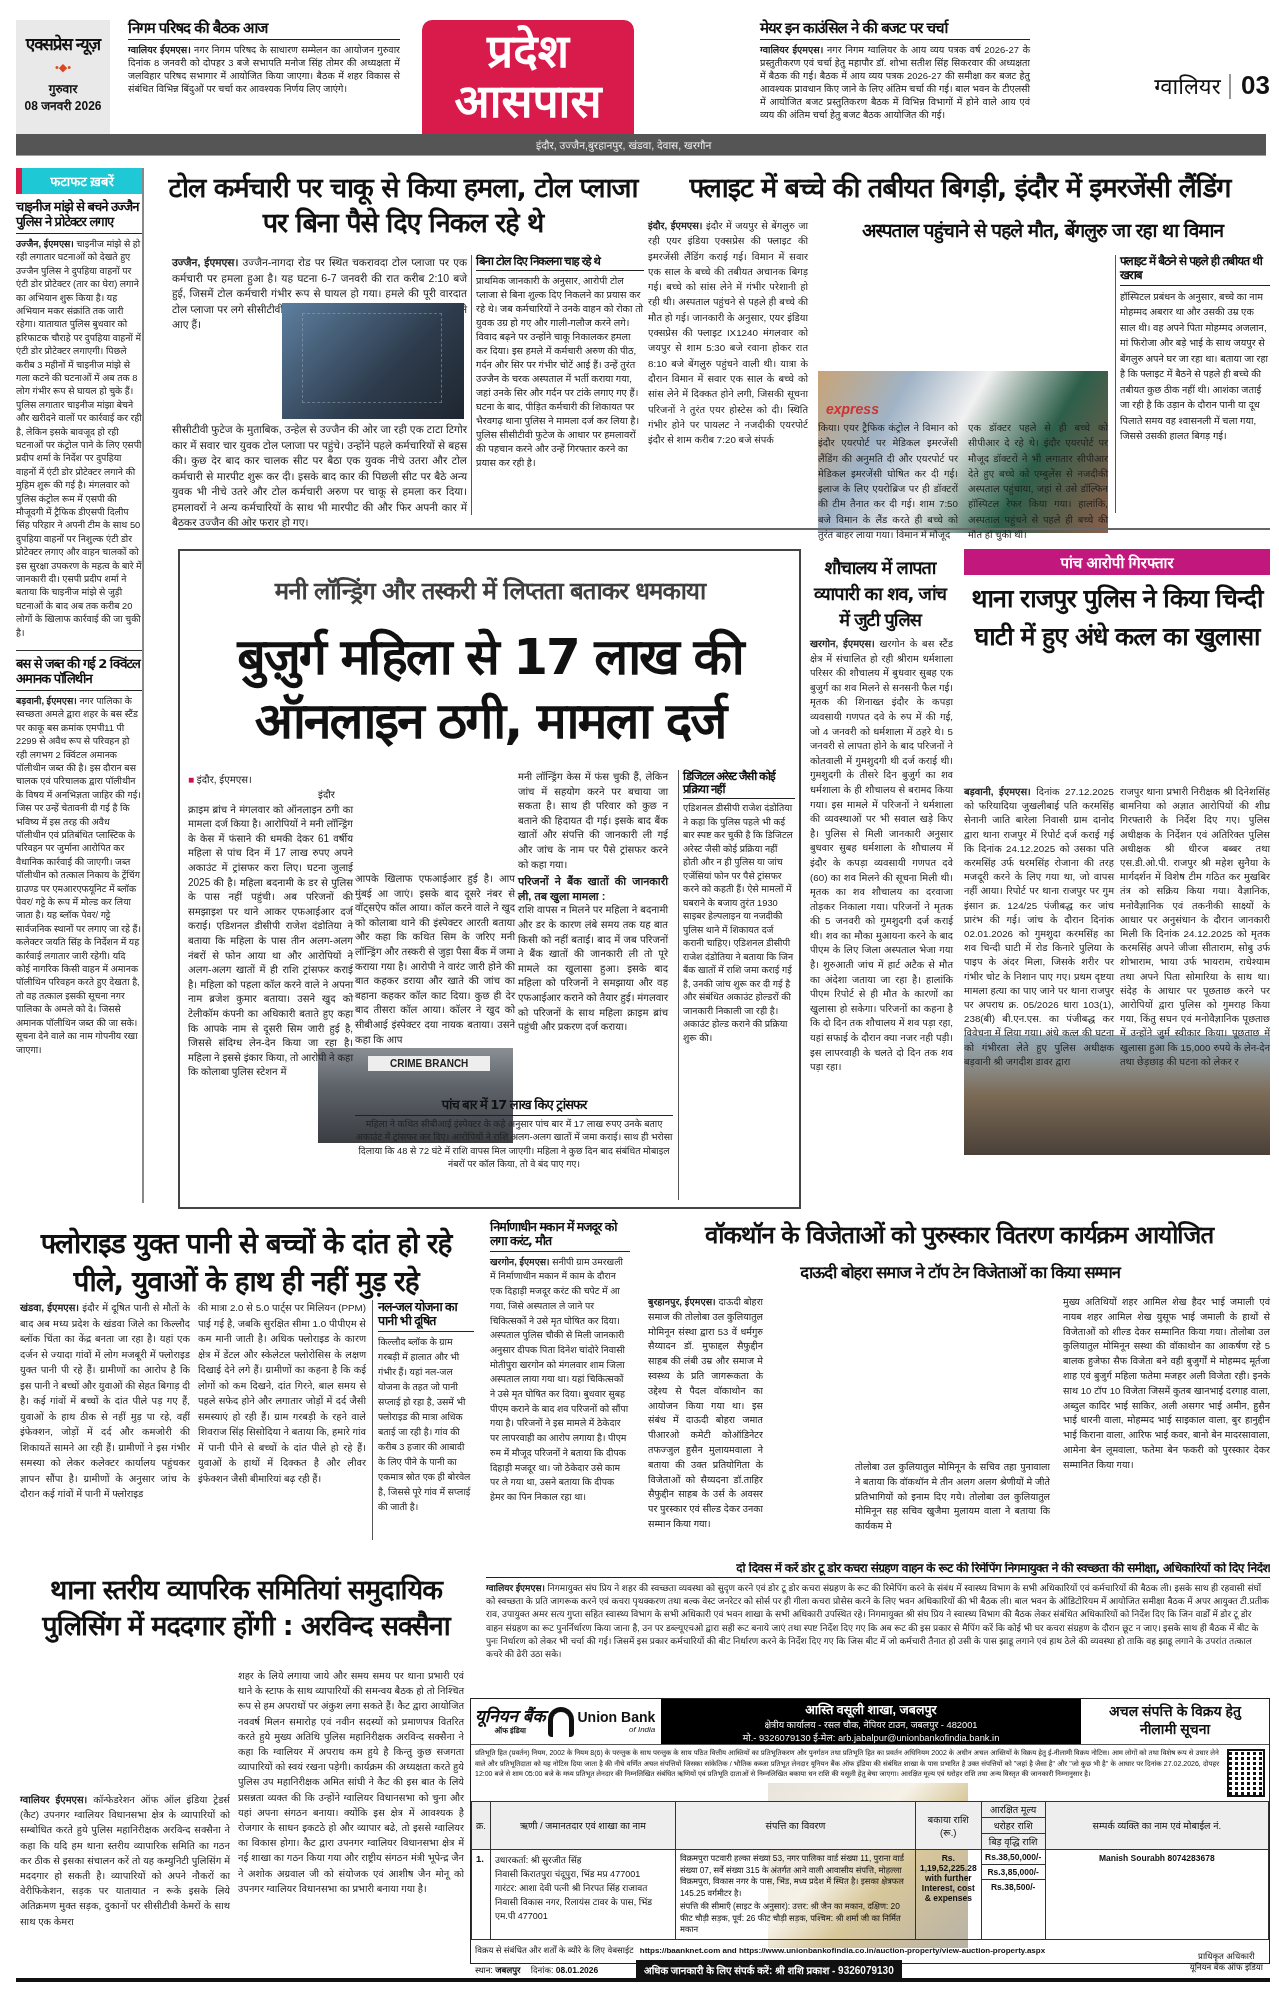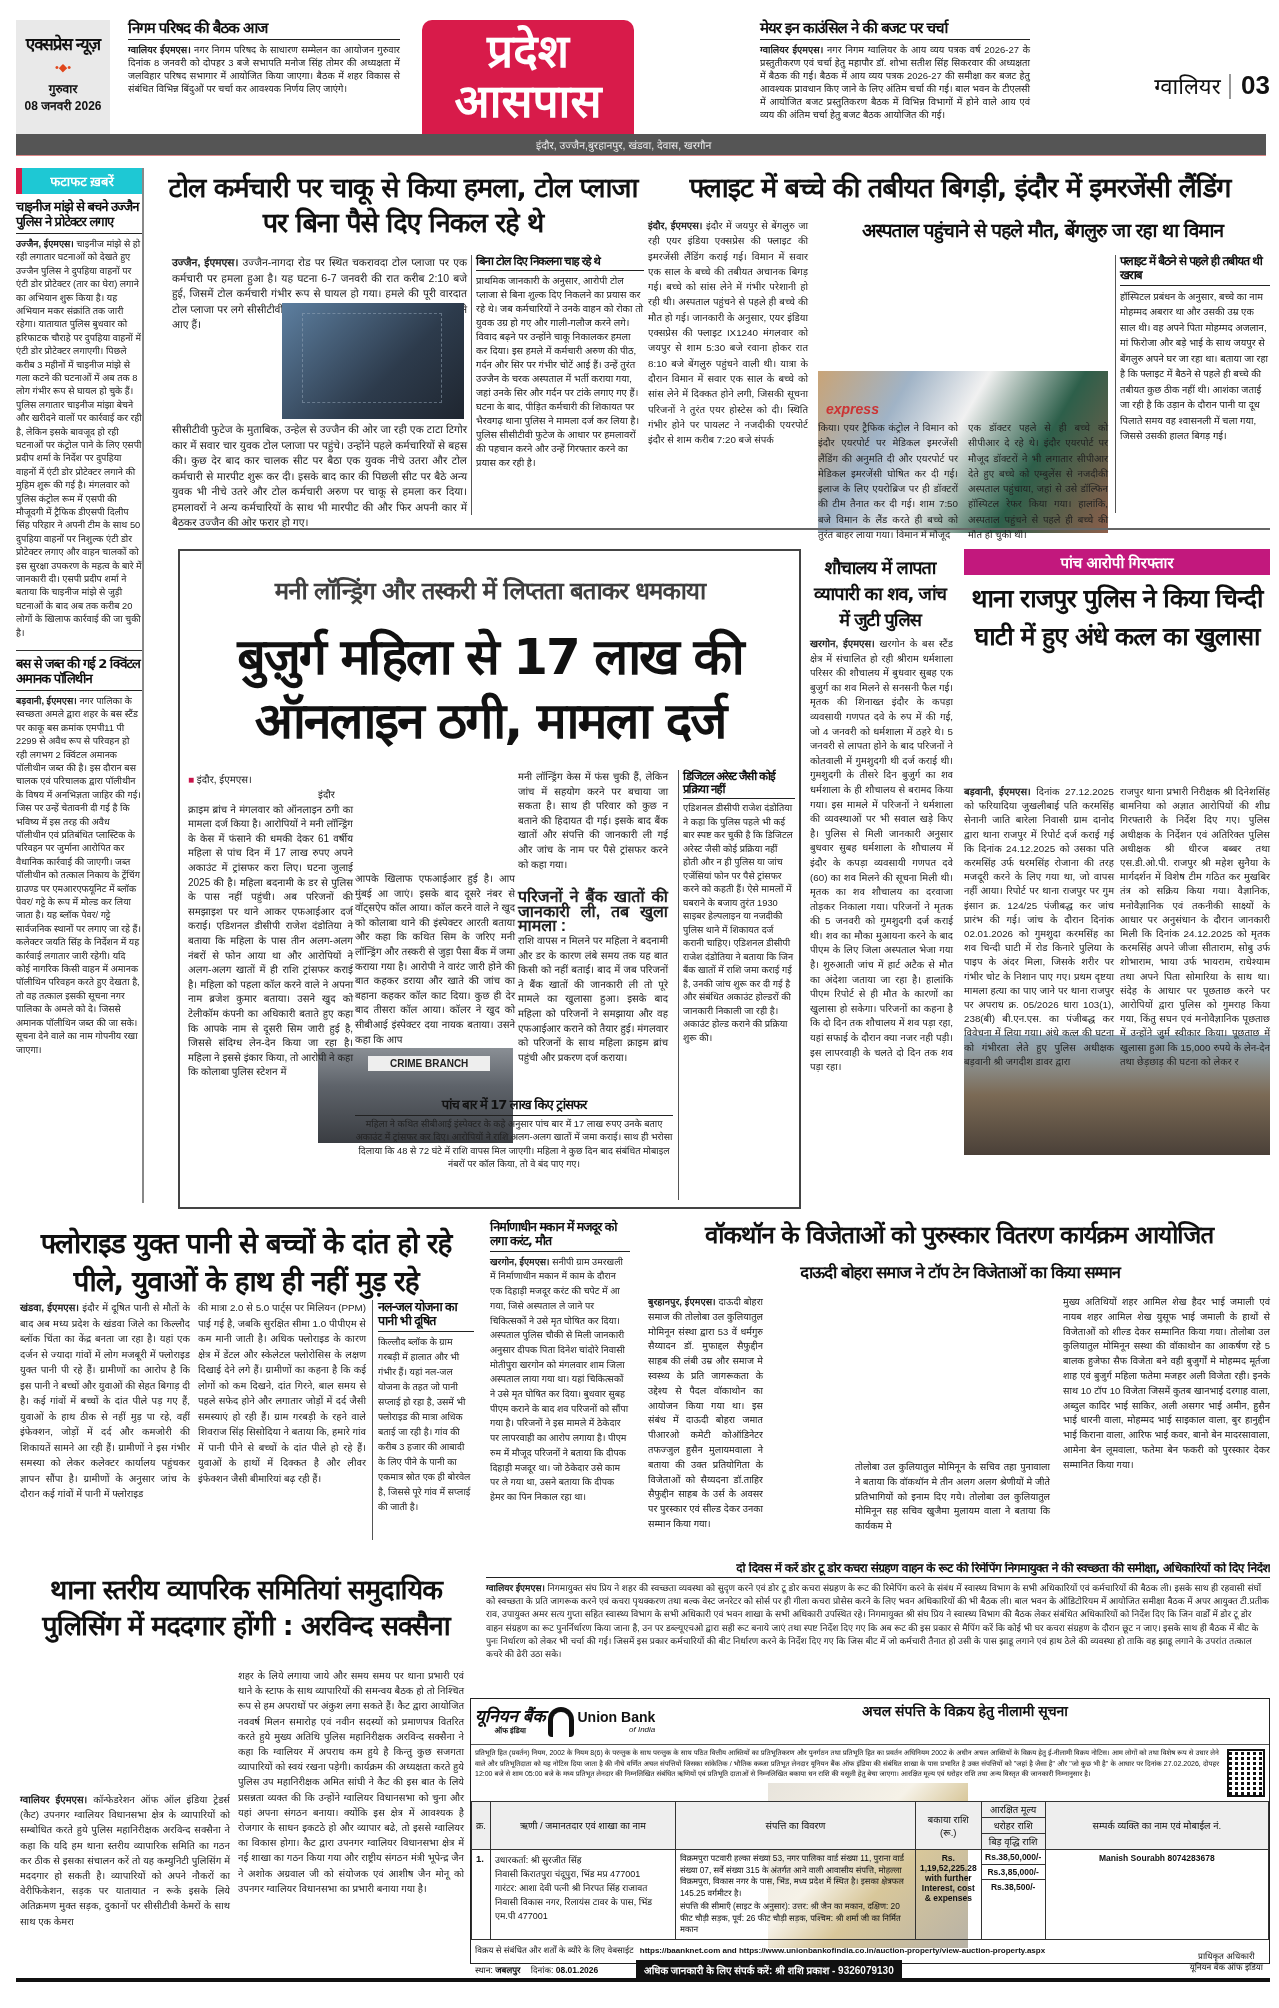--- a/index.html
+++ b/index.html
@@ -98,21 +98,21 @@
 <div class="abs hl" style="left:190px;top:578px;width:600px;font-size:24px;color:#404040;text-align:center">मनी लॉन्ड्रिंग और तस्करी में लिप्तता बताकर धमकाया</div>
 <div class="abs hl" style="left:190px;top:625px;width:600px;font-size:50px;text-align:center;line-height:64px;letter-spacing:-2px">बुज़ुर्ग महिला से 17 लाख की ऑनलाइन ठगी, मामला दर्ज</div>
 <div class="abs txt" style="left:188px;top:773px;width:130px;font-size:10px;line-height:14.6px"><span style="color:#c8154b">■</span> <span>इंदौर, ईएमएस।</span></div>
 <div class="abs photo" style="left:318px;top:770px;width:195px;height:95px;background:linear-gradient(180deg,#8a8f95 0%,#5e636a 40%,#3a3d42 100%)">
   <div style="position:absolute;left:50px;top:8px;background:#eee;color:#222;font-size:10px;font-weight:700;padding:2px 22px">CRIME BRANCH</div>
 </div>
 <div class="abs txt" style="left:188px;top:788px;width:165px;font-size:10px;line-height:14.6px;text-indent:130px">इंदौर क्राइम ब्रांच ने मंगलवार को ऑनलाइन ठगी का मामला दर्ज किया है। आरोपियों ने मनी लॉन्ड्रिंग के केस में फंसाने की धमकी देकर 61 वर्षीय महिला से पांच दिन में 17 लाख रुपए अपने अकाउंट में ट्रांसफर करा लिए। घटना जुलाई 2025 की है। महिला बदनामी के डर से पुलिस के पास नहीं पहुंची। अब परिजनों की समझाइश पर थाने आकर एफआईआर दर्ज कराई। एडिशनल डीसीपी राजेश दंडोतिया ने बताया कि महिला के पास तीन अलग-अलग नंबरों से फोन आया था और आरोपियों ने अलग-अलग खातों में ही राशि ट्रांसफर कराई है। महिला को पहला कॉल करने वाले ने अपना नाम ब्रजेश कुमार बताया। उसने खुद को टेलीकॉम कंपनी का अधिकारी बताते हुए कहा कि आपके नाम से दूसरी सिम जारी हुई है, जिससे संदिग्ध लेन-देन किया जा रहा है। महिला ने इससे इंकार किया, तो आरोपी ने कहा कि कोलाबा पुलिस स्टेशन में</div>
 <div class="abs txt" style="left:355px;top:872px;width:160px;font-size:10px;line-height:14.6px">आपके खिलाफ एफआईआर हुई है। आप मुंबई आ जाएं। इसके बाद दूसरे नंबर से वॉट्सऐप कॉल आया। कॉल करने वाले ने खुद को कोलाबा थाने की इंस्पेक्टर आरती बताया और कहा कि कथित सिम के जरिए मनी लॉन्ड्रिंग और तस्करी से जुड़ा पैसा बैंक में जमा कराया गया है। आरोपी ने वारंट जारी होने की बात कहकर डराया और खाते की जांच का बहाना कहकर कॉल काट दिया। कुछ ही देर बाद तीसरा कॉल आया। कॉलर ने खुद को सीबीआई इंस्पेक्टर दया नायक बताया। उसने कहा कि आप</div>
 <div class="abs" style="left:518px;top:770px;width:150px">
   <div class="txt" style="font-size:10px;line-height:14.6px">मनी लॉन्ड्रिंग केस में फंस चुकी हैं, लेकिन जांच में सहयोग करने पर बचाया जा सकता है। साथ ही परिवार को कुछ न बताने की हिदायत दी गई। इसके बाद बैंक खातों और संपत्ति की जानकारी ली गई और जांच के नाम पर पैसे ट्रांसफर करने को कहा गया।</div>
-  <div class="txt" style="font-size:16px;line-height:14.6px;font-weight:700;margin-top:18px">परिजनों ने बैंक खातों की जानकारी ली, तब खुला मामला :</div>
+  <div class="txt" style="font-size:11px;line-height:14.6px;font-weight:700;margin-top:2px">परिजनों ने बैंक खातों की जानकारी ली, तब खुला मामला :</div>
   <div class="txt" style="font-size:10px;line-height:14.6px">राशि वापस न मिलने पर महिला ने बदनामी और डर के कारण लंबे समय तक यह बात किसी को नहीं बताई। बाद में जब परिजनों ने बैंक खातों की जानकारी ली तो पूरे मामले का खुलासा हुआ। इसके बाद महिला को परिजनों ने समझाया और वह एफआईआर कराने को तैयार हुई। मंगलवार को परिजनों के साथ महिला क्राइम ब्रांच पहुंची और प्रकरण दर्ज कराया।</div>
 </div>
 <div class="abs" style="left:355px;top:1098px;width:318px;text-align:center">
   <div class="hl uline" style="font-size:13px;padding-bottom:2px">पांच बार में 17 लाख किए ट्रांसफर</div>
   <div class="txt" style="font-size:9.3px;line-height:13.5px;text-align:center;margin-top:2px">महिला ने कथित सीबीआई इंस्पेक्टर के कहे अनुसार पांच बार में 17 लाख रुपए उनके बताए अकाउंट में ट्रांसफर कर दिए। आरोपियों ने राशि अलग-अलग खातों में जमा कराई। साथ ही भरोसा दिलाया कि 48 से 72 घंटे में राशि वापस मिल जाएगी। महिला ने कुछ दिन बाद संबंधित मोबाइल नंबरों पर कॉल किया, तो वे बंद पाए गए।</div>
 </div>
 <div class="vrule" style="left:678px;top:770px;height:430px"></div>
 <div class="abs" style="left:683px;top:770px;width:112px">
   <div class="hl uline" style="font-size:11.5px;padding-bottom:2px">डिजिटल अरेस्ट जैसी कोई प्रक्रिया नहीं</div>
   <div class="txt" style="font-size:9.3px;line-height:13.5px;text-align:left;margin-top:3px">एडिशनल डीसीपी राजेश दंडोतिया ने कहा कि पुलिस पहले भी कई बार स्पष्ट कर चुकी है कि डिजिटल अरेस्ट जैसी कोई प्रक्रिया नहीं होती और न ही पुलिस या जांच एजेंसियां फोन पर पैसे ट्रांसफर करने को कहती हैं। ऐसे मामलों में घबराने के बजाय तुरंत 1930 साइबर हेल्पलाइन या नजदीकी पुलिस थाने में शिकायत दर्ज करानी चाहिए। एडिशनल डीसीपी राजेश दंडोतिया ने बताया कि जिन बैंक खातों में राशि जमा कराई गई है, उनकी जांच शुरू कर दी गई है और संबंधित अकाउंट होल्डरों की जानकारी निकाली जा रही है। अकाउंट होल्ड कराने की प्रक्रिया शुरू की।</div>
@@ -161,20 +161,25 @@
     <div style="width:190px;display:flex;align-items:center;padding-left:4px;gap:3px">
       <div style="text-align:center">
         <div style="font-weight:700;font-style:italic;font-size:17px;line-height:18px">यूनियन बैंक</div>
         <div style="font-size:7.5px;font-weight:700;line-height:9px">ऑफ इंडिया</div>
       </div>
       <div style="width:26px;height:30px;border:5px solid #111;border-radius:13px 13px 4px 4px;border-bottom:none"></div>
       <div>
         <div style="font-weight:700;font-size:14px;line-height:15px">Union Bank</div>
         <div style="font-size:8px;font-style:italic;text-align:right">of India</div>
       </div>
+    </div>
+    <div style="width:420px;background:#000;color:#fff;text-align:center;padding-top:2px">
+      <div style="font-weight:700;font-size:12.5px">आस्ति वसूली शाखा, जबलपुर</div>
+      <div style="font-size:9.3px">क्षेत्रीय कार्यालय - रसल चौक, नेपियर टाउन, जबलपुर - 482001</div>
+      <div style="font-size:9.3px">मो.- 9326079130 ई-मेल: arb.jabalpur@unionbankofindia.bank.in</div>
     </div>
     <div style="flex:1;font-weight:700;font-size:14px;text-align:center;padding:3px 14px;line-height:18px">अचल संपत्ति के विक्रय हेतु नीलामी सूचना</div>
   </div>
   <div style="display:flex">
     <div style="flex:1;font-size:7px;line-height:10.5px;padding:3px 4px;text-align:justify">प्रतिभूति हित (प्रवर्तन) नियम, 2002 के नियम 8(6) के परन्तुक के साथ परन्तुक के साथ पठित वित्तीय आस्तियों का प्रतिभूतिकरण और पुनर्गठन तथा प्रतिभूति हित का प्रवर्तन अधिनियम 2002 के अधीन अचल आस्तियों के विक्रय हेतु ई-नीलामी विक्रय नोटिस। आम लोगों को तथा विशेष रूप से उधार लेने वाले और प्रतिभूतिदाता को यह नोटिस दिया जाता है की नीचे वर्णित अचल संपत्तियों जिसका सांकेतिक / भौतिक कब्जा प्रतिभूत लेनदार यूनियन बैंक ऑफ इंडिया की संबंधित शाखा के पास प्रभारित है उक्त संपत्तियों को "जहां है जैसा है" और "जो कुछ भी है" के आधार पर दिनांक 27.02.2026, दोपहर 12:00 बजे से शाम 05:00 बजे के मध्य प्रतिभूत लेनदार की निम्नलिखित संबंधित ऋणियों एवं प्रतिभूति दाताओं से निम्नलिखित बकाया धन राशि की वसूली हेतु बेचा जाएगा। आरक्षित मूल्य एवं धरोहर राशि तथा अन्य विस्तृत की जानकारी निम्नानुसार है।</div>
     <div class="qr" style="width:38px;height:48px;margin:4px;background:
       repeating-linear-gradient(0deg,transparent 0 3px,#fff 3px 5px),
       repeating-linear-gradient(90deg,#111 0 3px,#fff 3px 6px);border:2px solid #111"></div>
   </div>
   <table class="ad-table">

